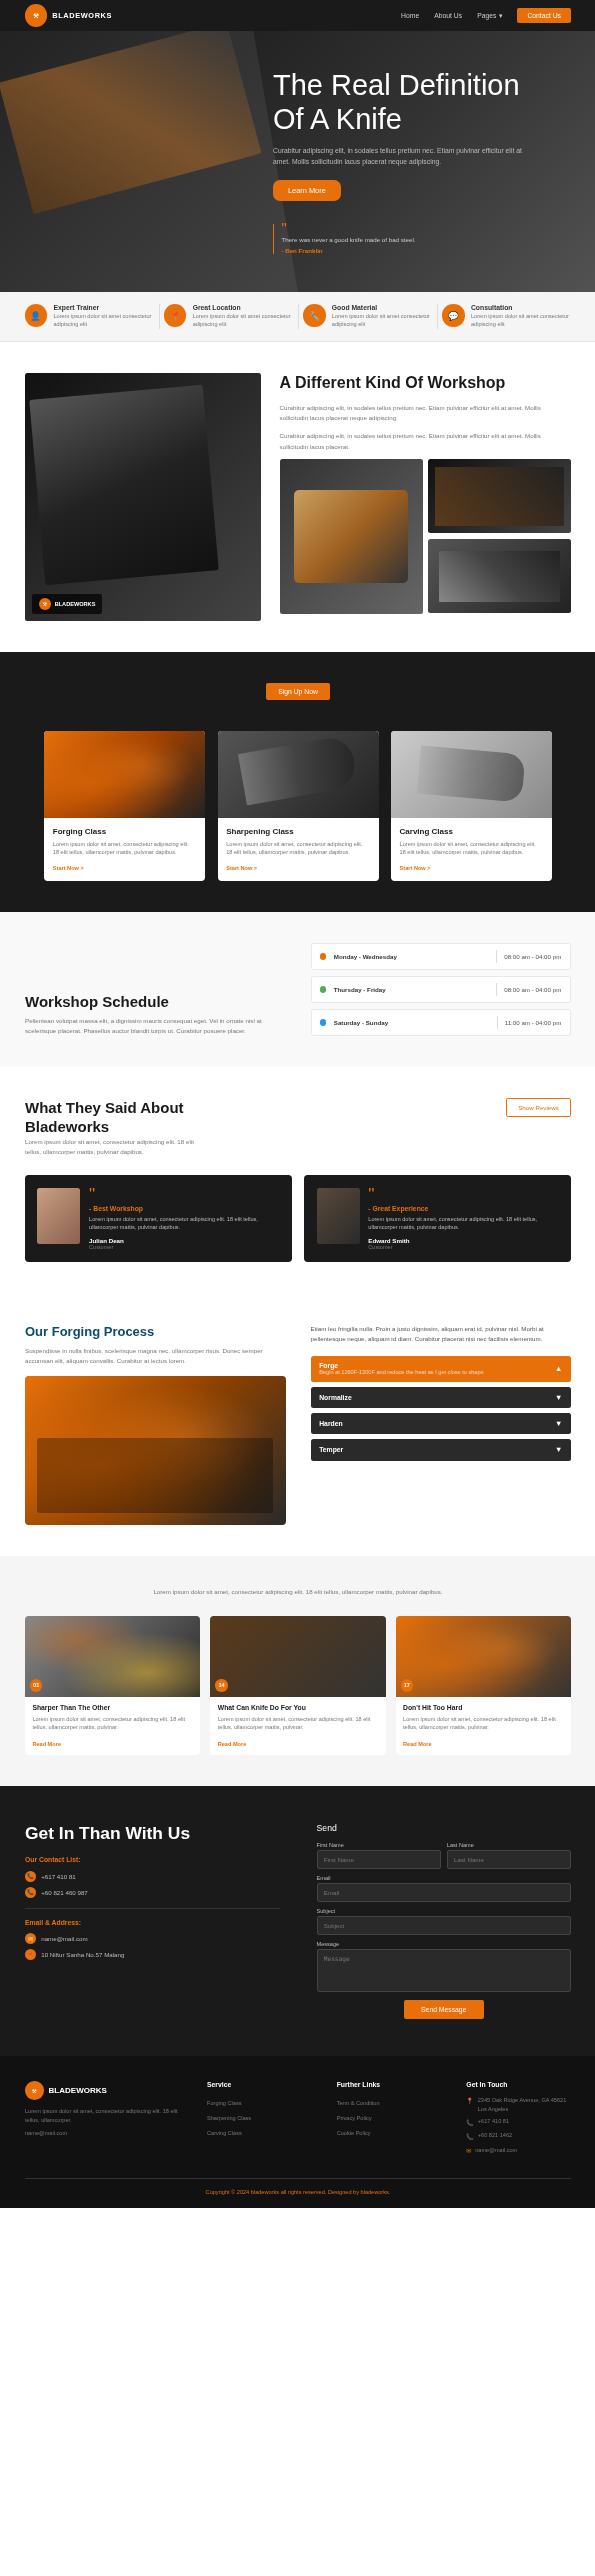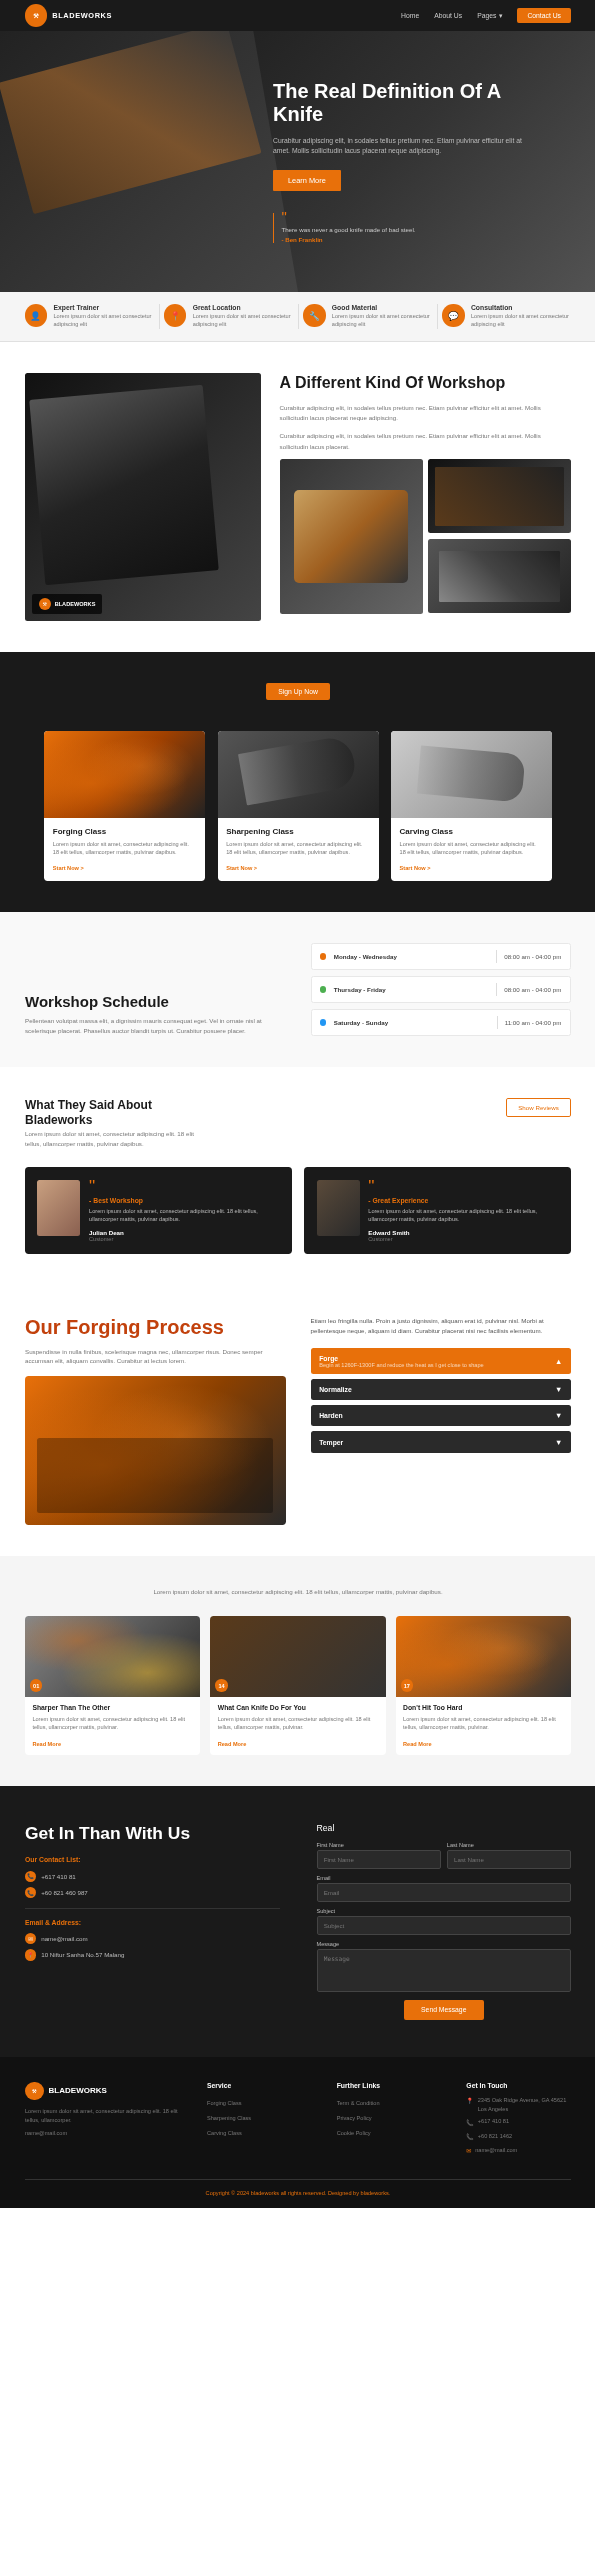--- a/index.html
+++ b/index.html
@@ -56,25 +56,25 @@
       border-radius: 2.5px;
       transform: rotate(-15deg);
       opacity: 0.8;
     }
     .hero-content {
       position: relative; z-index: 2;
       margin-left: 273px;
       max-width: 285px;
       padding: 37px 25px 37px 0;
     }
-    .hero-content h1 { color: #fff; font-size: 20px; font-weight: 700; line-height: 1.15; margin-bottom: 10px; }
+    .hero-content h1 { color: #fff; font-size: 29px; font-weight: 400; line-height: 1.15; margin-bottom: 10px; }
     .hero-content p { color: #bbb; font-size: 6.8px; line-height: 1.6; margin-bottom: 12.4px; }
     .hero-btn {
       background: #e8700a; color: #fff; border: none;
-      padding: 6.2px 15px; border-radius: 1px; font-size: 7.4px; cursor: pointer; margin-bottom: 15px;
+      padding: 6.2px 15px; border-radius: 7px; font-size: 7.4px; cursor: pointer; margin-bottom: 15px;
     }
     .hero-quote { border-left: 1.9px solid #e8700a; padding-left: 7.4px; margin-top: 7.4px; }
     .hero-quote-icon { color: #e8700a; font-size: 15px; line-height: 0.5; }
     .hero-quote p { color: #ccc; font-size: 6.2px; line-height: 1.5; margin: 3.7px 0 2.5px; }
     .hero-quote .author { color: #e8700a; font-size: 6.2px; font-weight: bold; }
 
     
     .features-bar {
       background: #f5f5f5;
       padding: 12.4px 25px;
@@ -241,21 +241,21 @@
     .testimonials-section {
       background: #fff;
       padding: 31px 25px;
     }
     .testimonials-header {
       display: flex;
       justify-content: space-between;
       align-items: flex-start;
       margin-bottom: 18.6px;
     }
-    .testimonials-header h2 { font-size: 12px; font-weight: 900; color: #1a1a1a; max-width: 186px; line-height: 1.3; }
+    .testimonials-header h2 { font-size: 15px; font-weight: 900; color: #1a1a1a; max-width: 186px; line-height: 1.3; }
     .testimonials-header p { font-size: 6.2px; color: #777; line-height: 1.6; max-width: 186px; }
     .show-reviews-btn {
       background: transparent; color: #e8700a; border: 1.2px solid #e8700a;
       padding: 5px 11.2px; border-radius: 1.9px; font-size: 6.2px; cursor: pointer; white-space: nowrap;
     }
     .testimonial-cards {
       display: flex;
       gap: 12.4px;
     }
     .testimonial-card {
@@ -284,21 +284,21 @@
 
     
     .forging-section {
       background: #fff;
       padding: 31px 25px;
       display: flex;
       gap: 25px;
       align-items: flex-start;
     }
     .forging-left { flex: 1; }
-    .forging-left h2 { font-size: 20px; font-weight: 900; color: #c2410c; margin-bottom: 7.4px; }
+    .forging-left h2 { font-size: 13px; font-weight: 900; color: #0c4a6e; margin-bottom: 7.4px; }
     .forging-left p { font-size: 6.2px; color: #777; line-height: 1.6; margin-bottom: 10px; }
     .forging-image {
       width: 100%; height: 149px;
       background: linear-gradient(135deg, #e8700a 0%, #8b4000 50%, #2a2a2a 100%);
       border-radius: 3.7px;
       position: relative;
       overflow: hidden;
     }
     .forging-right { flex: 1; }
     .forging-right p { font-size: 6.2px; color: #555; line-height: 1.6; margin-bottom: 12.4px; }
@@ -763,21 +763,21 @@
     <div class="contact-info-item">
       <div class="contact-info-icon">✉</div>
       <span class="contact-info-text">name@mail.com</span>
     </div>
     <div class="contact-info-item">
       <div class="contact-info-icon">📍</div>
       <span class="contact-info-text">10 Niftur Sanha No.57 Malang</span>
     </div>
   </div>
   <div class="contact-right">
-    <div class="contact-form-name">Real</div>
+    <div class="contact-form-name">Send</div>
     <div class="form-row">
       <div class="form-group">
         <label>First Name</label>
         <input class="form-input" type="text" placeholder="First Name" style="">
       </div>
       <div class="form-group">
         <label>Last Name</label>
         <input class="form-input" type="text" placeholder="Last Name" style="">
       </div>
     </div>

